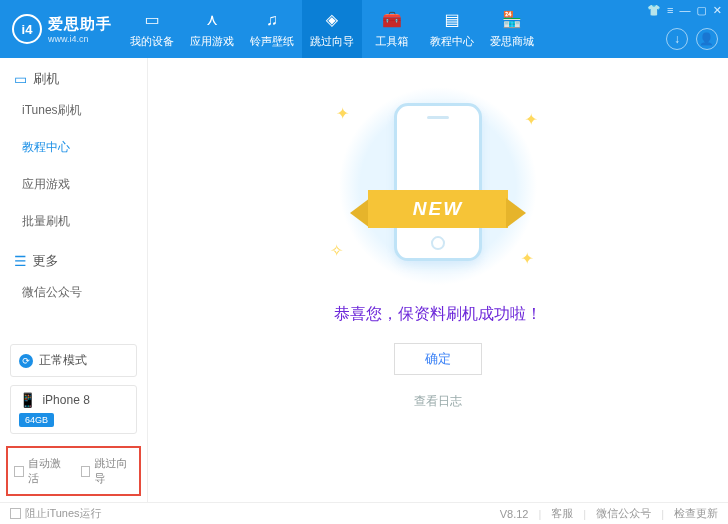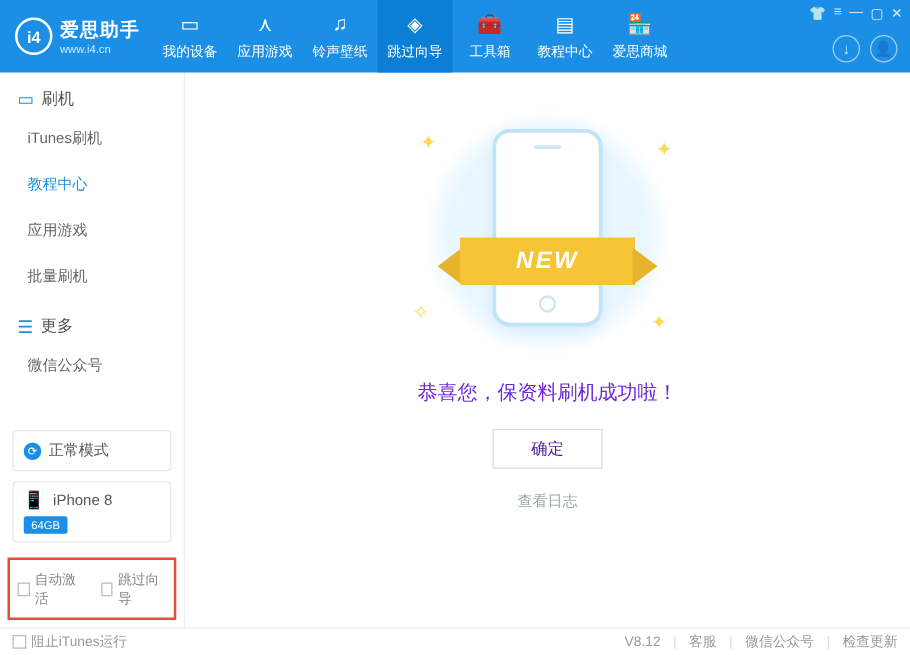--- a/index.html
+++ b/index.html
@@ -49,21 +49,21 @@
 .phone .home { position: absolute; bottom: 8px; left: 50%; transform: translateX(-50%); width: 14px; height: 14px; border: 2px solid #cfe7f5; border-radius: 50%; }
 .ribbon { position: absolute; left: 50%; top: 52%; transform: translate(-50%,-20%); width: 176px; height: 50px; }
 .ribbon-body { position: absolute; left: 18px; right: 18px; top: 6px; height: 38px; background: #f6c437; display: flex; align-items: center; justify-content: center; color: #fff; font-weight: bold; font-size: 19px; letter-spacing: 2px; font-style: italic; }
 .ribbon-end { position: absolute; top: 14px; width: 0; height: 0; border-top: 15px solid transparent; border-bottom: 15px solid transparent; }
 .ribbon-end.l { left: 0; border-right: 20px solid #e6b42b; }
 .ribbon-end.r { right: 0; border-left: 20px solid #e6b42b; }
 .spark { position: absolute; font-size: 16px; color: #ffd95e; }
 .spark.a { left: 8px; top: 4px; } .spark.b { right: 10px; top: 10px; } .spark.c { left: 2px; bottom: 20px; } .spark.d { right: 14px; bottom: 12px; }
 
 .msg { margin-top: 24px; font-size: 16px; color: #6d28d9; }
-.ok-btn { margin-top: 18px; padding: 6px 30px; border: 1px solid #ddd; background: #fff; color: #4c1d95; font-size: 13px; cursor: pointer; }
+.ok-btn { margin-top: 18px; padding: 6px 30px; border: 1px solid #ddd; background: #fff; color: #3b82f6; font-size: 13px; cursor: pointer; }
 .log { margin-top: 18px; color: #9aa; font-size: 12px; cursor: pointer; }
 
 .footer { height: 22px; border-top: 1px solid #eee; display: flex; align-items: center; font-size: 11px; color: #999; padding: 0 10px; }
 .footer .chk { color: #999; }
 .footer-right { margin-left: auto; display: flex; align-items: center; gap: 10px; justify-content: space-between; }
 .footer-right .sep { color: #ddd; }
 </style>
 </head>
 <body>
 

